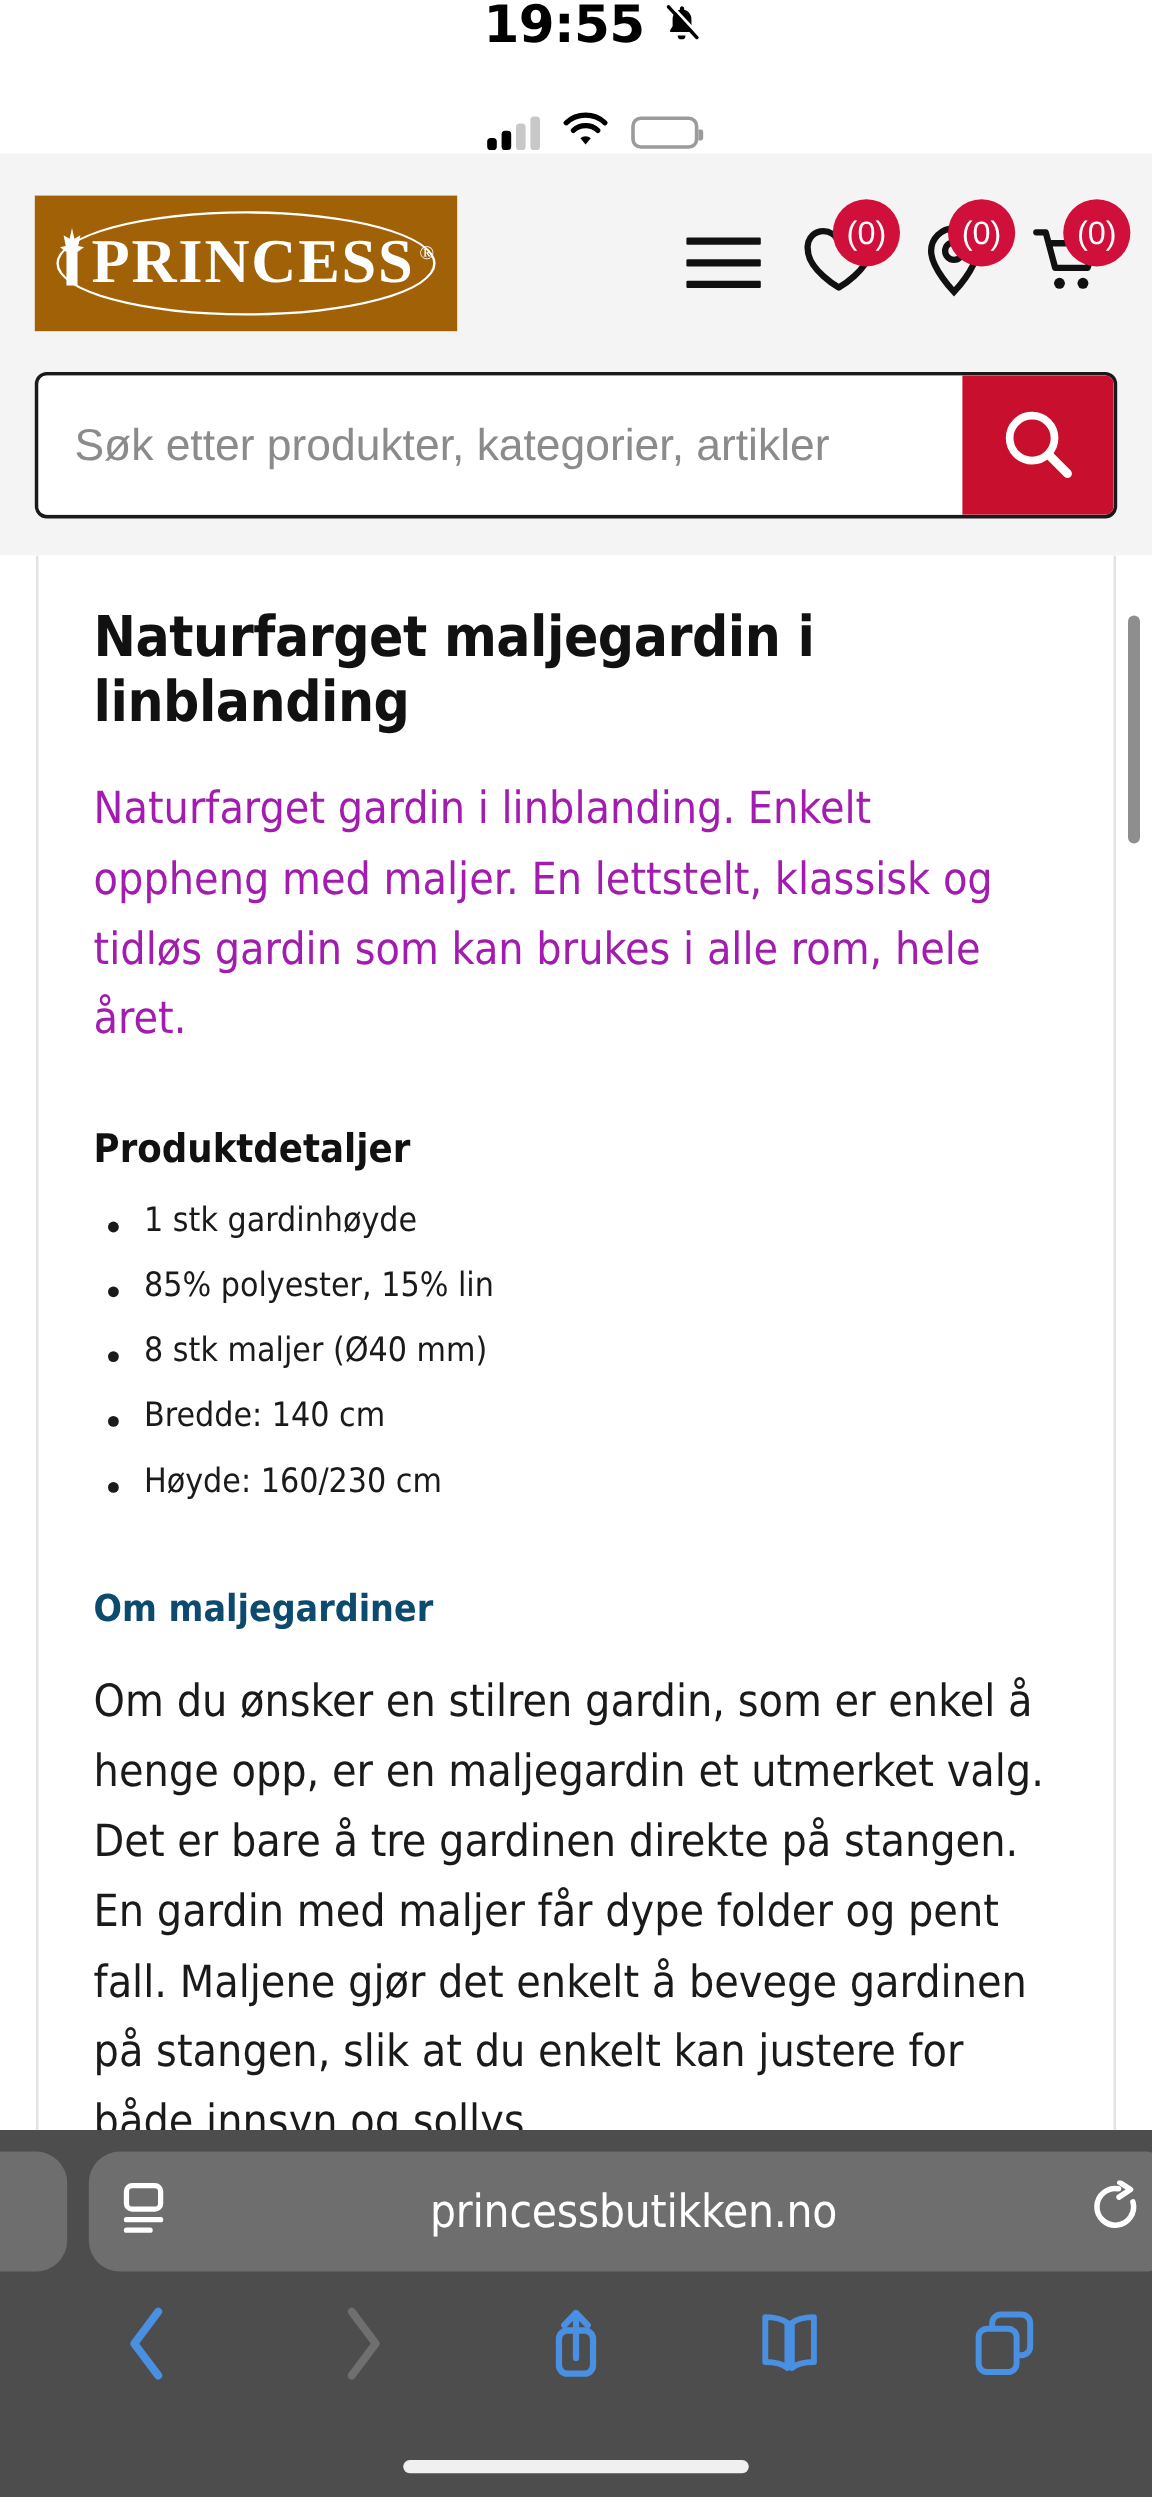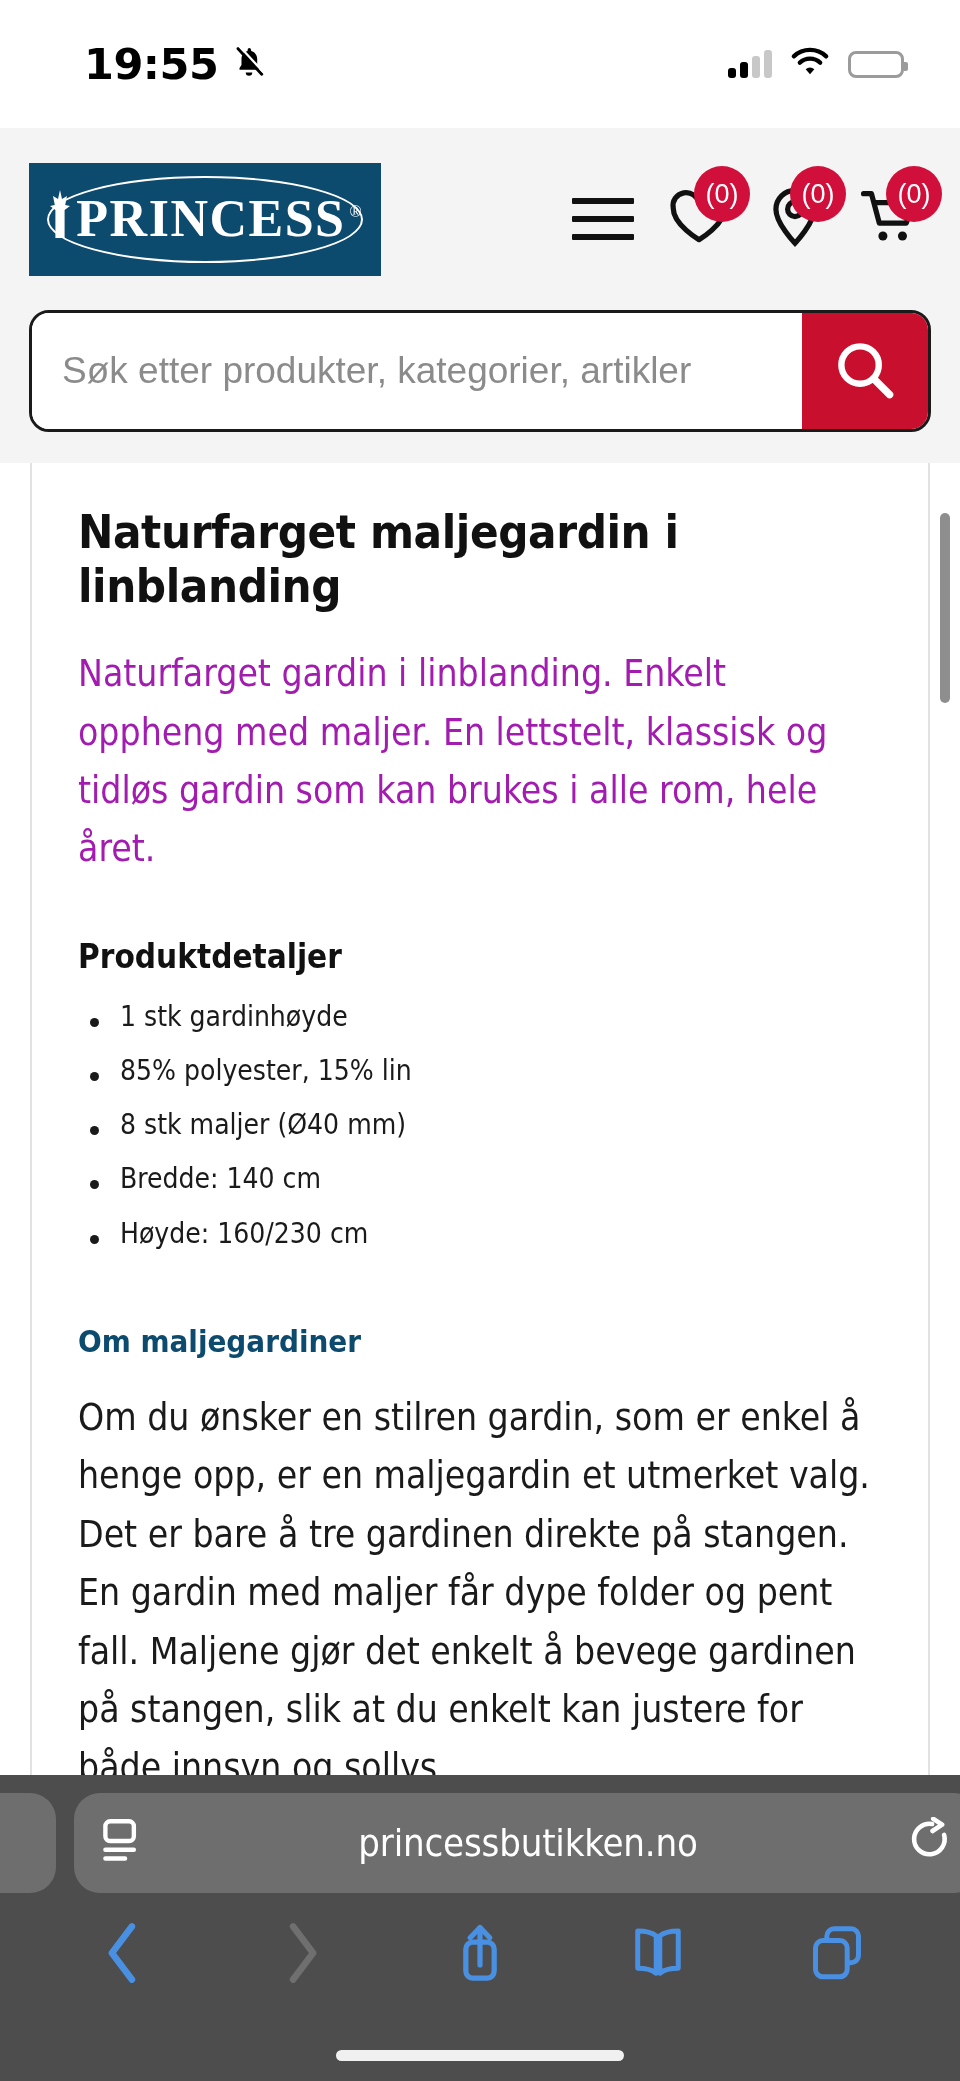--- a/index.html
+++ b/index.html
@@ -20,20 +20,21 @@
   .status-bar {
     position: absolute;
     top: 0; left: 0;
     width: 960px; height: 128px;
     background: #ffffff;
     display: flex;
     align-items: center;
     justify-content: space-between;
     padding: 0 56px 0 84px;
     box-sizing: border-box;
+    flex-direction: column;
   }
   .status-left {
     display: flex;
     align-items: center;
     gap: 14px;
   }
   .status-time {
     font-size: 43px;
     font-weight: 600;
     color: #000;
@@ -98,21 +99,21 @@
   .header-top {
     height: 182px;
     display: flex;
     align-items: center;
     padding: 0 30px 0 29px;
     box-sizing: border-box;
   }
   .logo {
     width: 352px;
     height: 113px;
-    background: #0c4a6e;
+    background: #a16207;
     position: relative;
     display: flex;
     align-items: center;
     justify-content: center;
     flex: none;
   }
   .logo-ellipse {
     position: absolute;
     left: 18px; top: 13px;
     width: 316px; height: 87px;
@@ -191,21 +192,21 @@
   }
 
   .search-row {
     padding: 0 29px;
     box-sizing: border-box;
   }
   .search-bar {
     display: flex;
     height: 122px;
     border: 3px solid #1a1a1a;
-    border-radius: 20px;
+    border-radius: 10px;
     overflow: hidden;
     background: #fff;
     box-sizing: border-box;
   }
   .search-input {
     flex: 1;
     border: 0;
     outline: 0;
     background: #fff;
     font-size: 37px;

